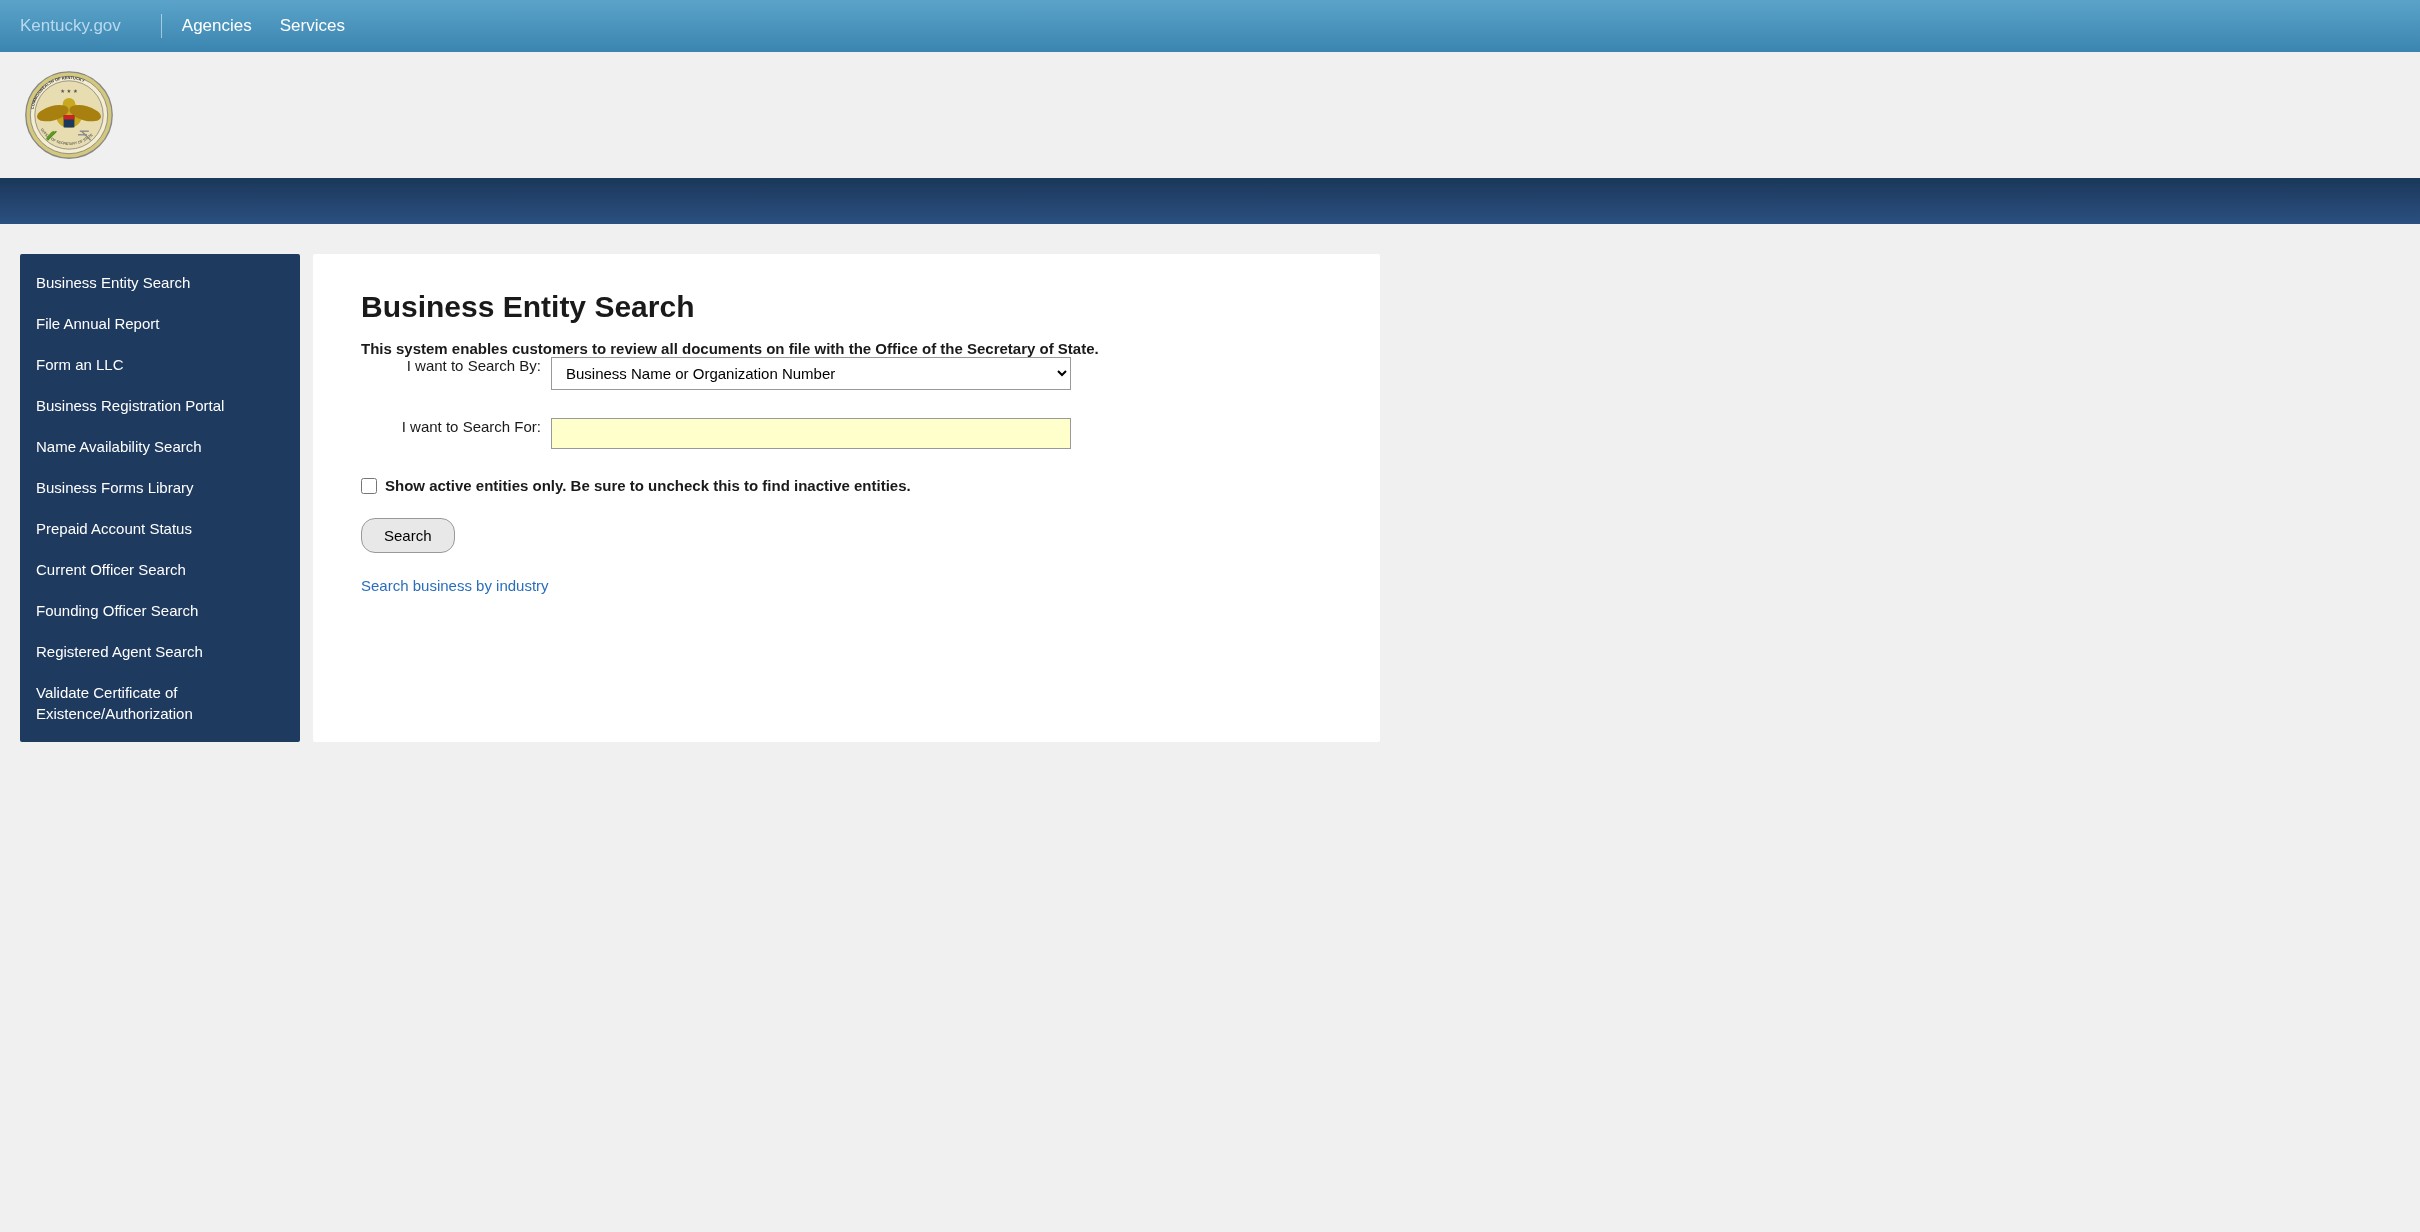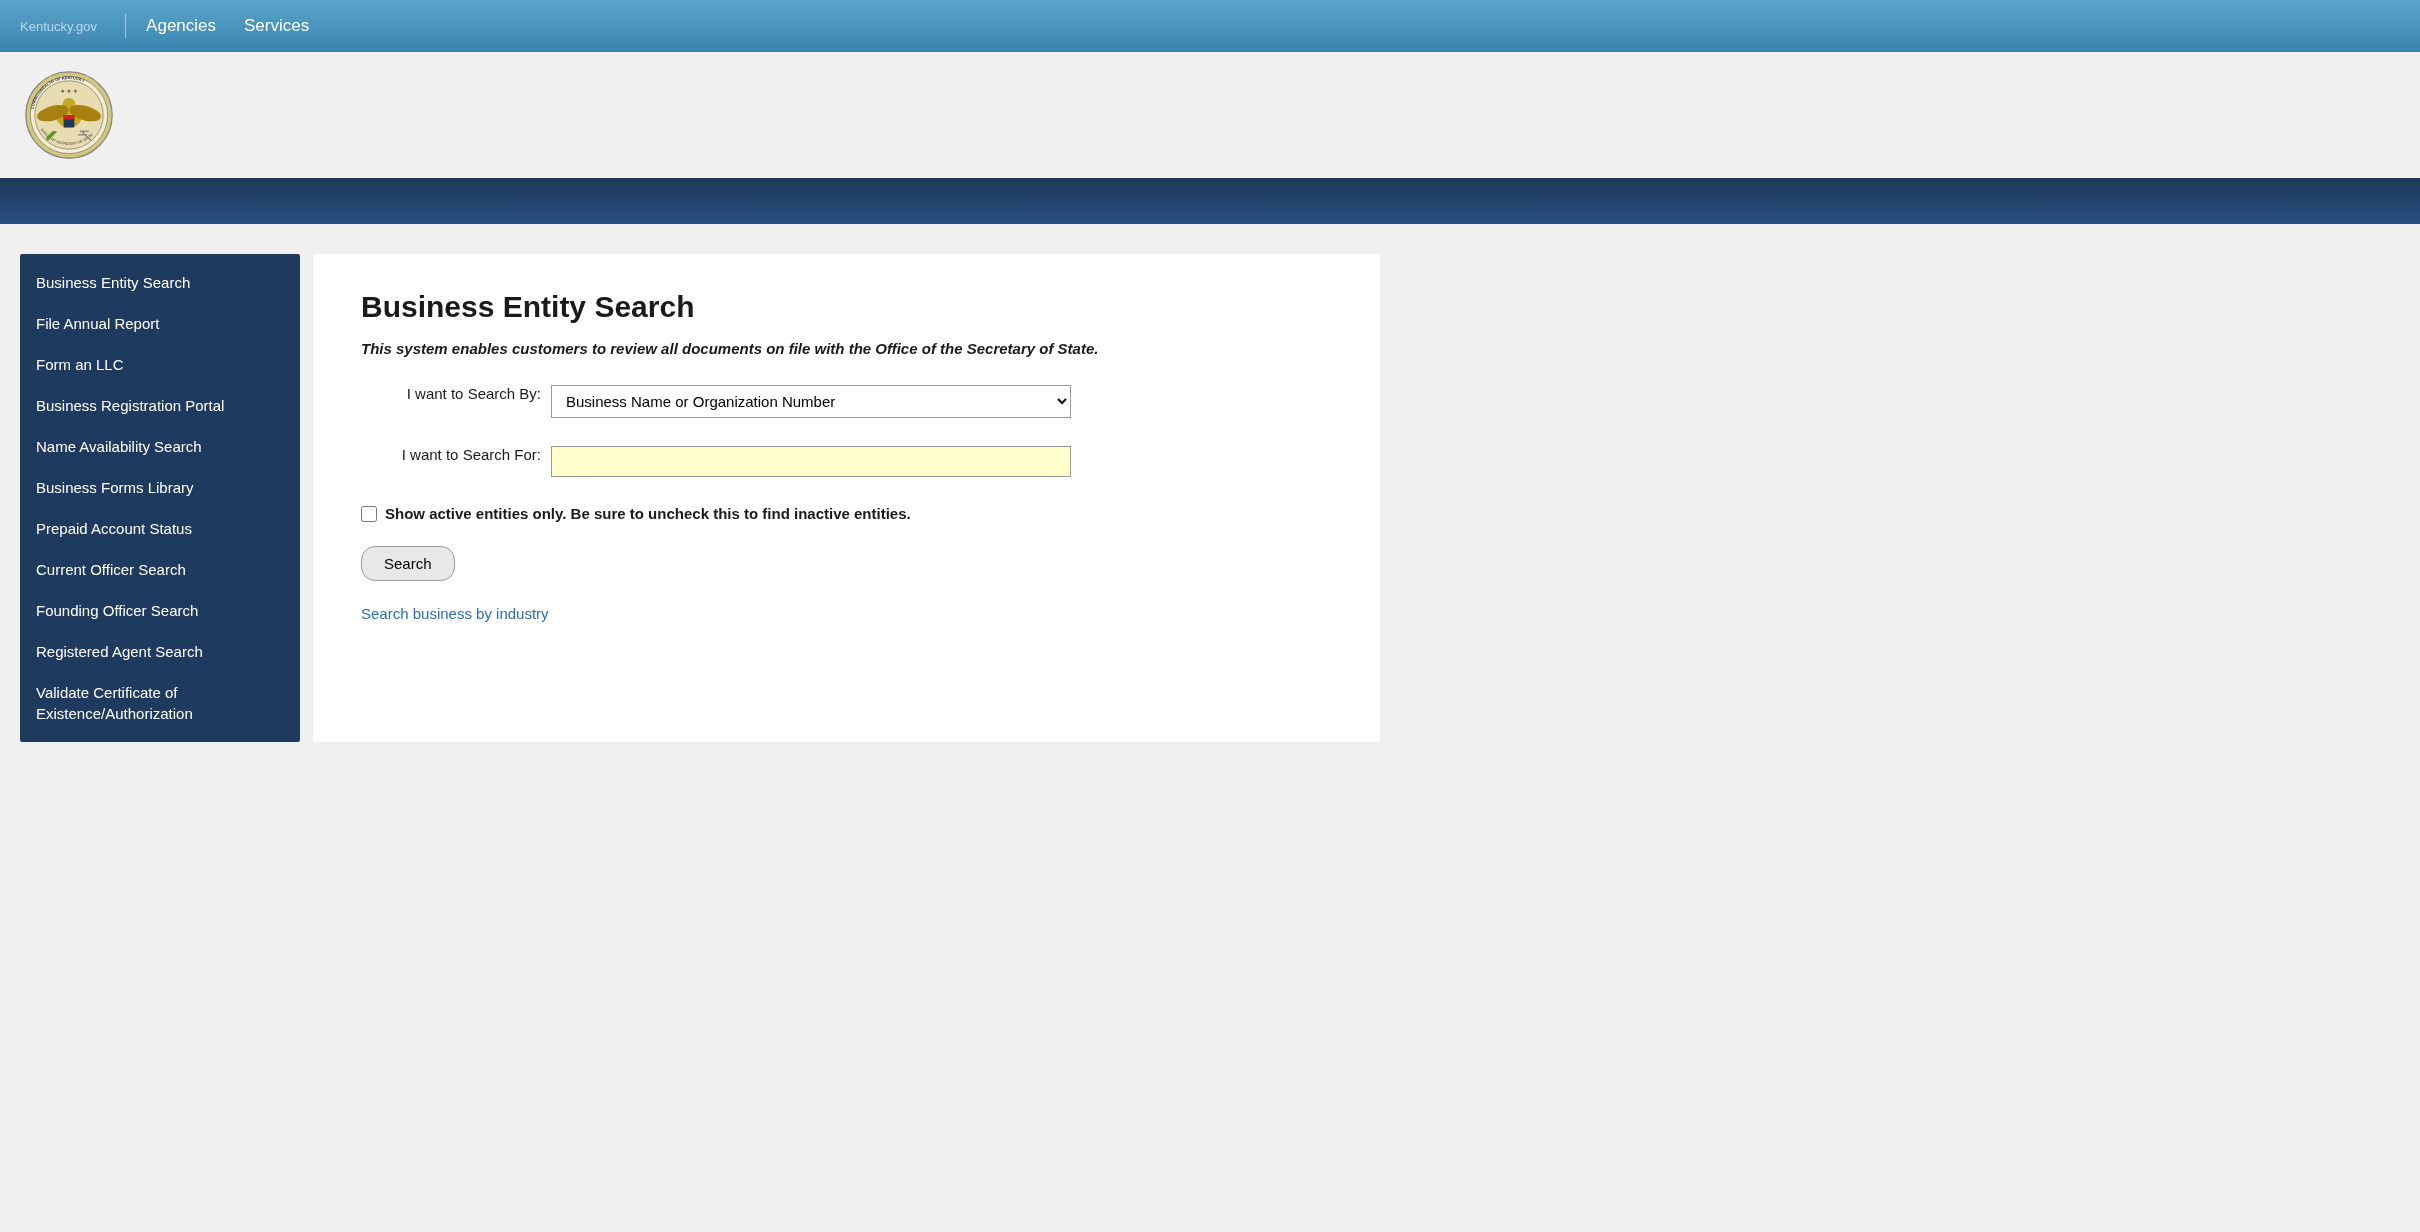--- a/index.html
+++ b/index.html
@@ -16,22 +16,22 @@
       background: linear-gradient(180deg, #5ba3c9 0%, #3a85b0 100%);
       height: 52px;
       display: flex;
       align-items: center;
       padding: 0 20px;
       gap: 0;
     }
 
     #top-nav .nav-kentucky {
       color: #b8d9ee;
-      font-size: 13px;
-      margin-right: 28px;
+      font-size: 17px;
+      margin-right: 40px;
       cursor: pointer;
     }
 
     #top-nav .nav-divider {
       width: 1px;
       height: 24px;
       background: rgba(255,255,255,0.5);
       margin-right: 20px;
     }
 
@@ -116,22 +116,20 @@
       font-size: 30px;
       font-weight: bold;
       color: #1a1a1a;
       margin-bottom: 16px;
     }
 
     #content .description {
       font-size: 15px;
       font-weight: bold;
       color: #1a1a1a;
-      margin-bottom: 28px;
-      font-style: italic;
     }
 
     .form-row {
       display: flex;
       margin-bottom: 28px;
       gap: 10px;
     }
 
     .form-label {
       font-size: 15px;

